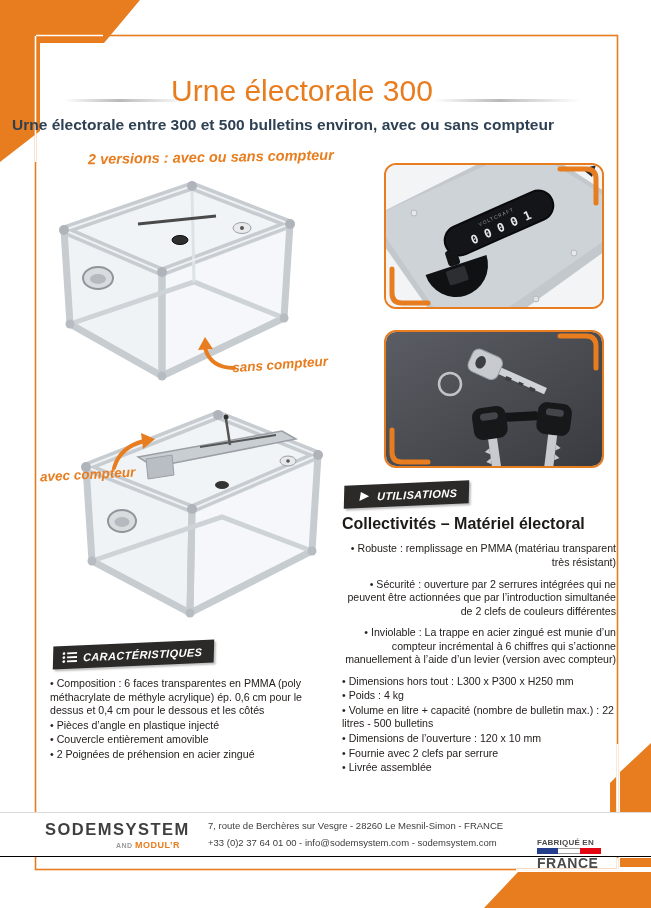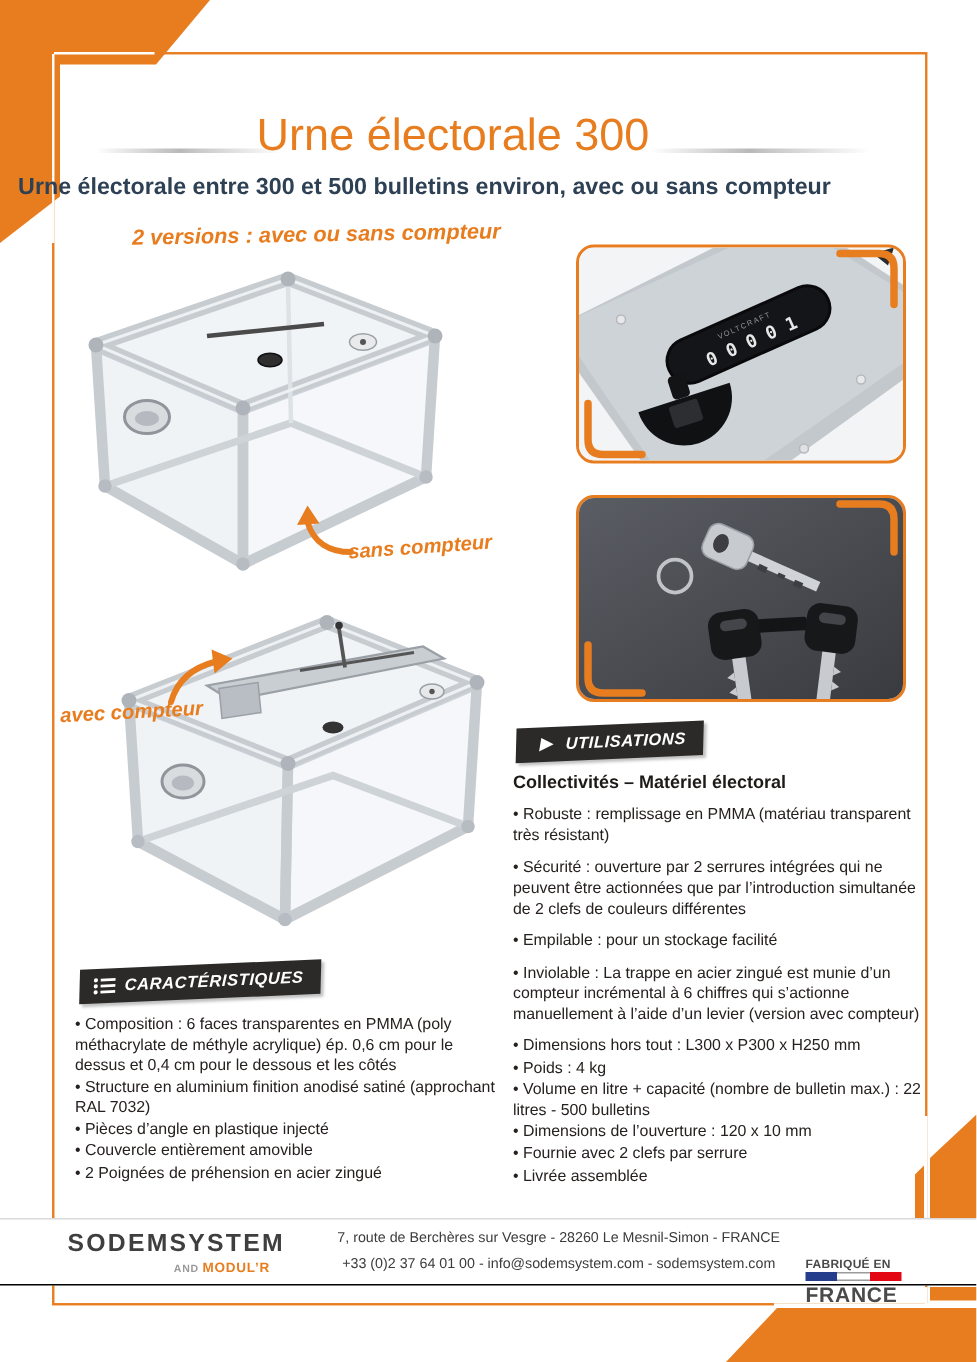--- a/index.html
+++ b/index.html
@@ -38,35 +38,35 @@
   .badge { display:inline-flex; align-items:center; gap:6px;
            background:#2b2a29; color:#ffffff; font-weight:700; font-style:italic;
            font-size:11px; letter-spacing:0.4px; padding:5px 12px 5px 9px;
            box-shadow:2px 2px 2px rgba(0,0,0,0.25); }
   .badge-utilisations { left:344px; top:483px; transform:rotate(-2.5deg) skewX(-4deg); }
   .badge-caracteristiques { left:53px; top:643px; transform:rotate(-2.5deg) skewX(-4deg); }
 
   
   .txt { color:#26211f; font-size:10.6px; line-height:1.28; }
   .utilisations-block { left:342px; top:514px; width:274px; }
-  .utilisations-block h3 { font-size:12px; font-weight:700; margin-bottom:8px; color:#1d1a18; }
-  .utilisations-block p.b { margin-bottom:8px; }
+  .utilisations-block h3 { font-size:16px; font-weight:700; margin-bottom:8px; color:#1d1a18; }
+  .utilisations-block p.b { margin-bottom:8px;text-align:right; }
   .utilisations-block p.s { margin-bottom:1px; }
   .caracteristiques-block { left:50px; top:677px; width:288px; }
   .caracteristiques-block p { margin-bottom:1px; }
 
   
   .footer-band { left:0; top:812px; width:651px; height:45px; background:#ffffff;
                  border-top:1px solid #dadada; border-bottom:1px solid #000000;
                  display:flex; align-items:center; z-index:2; }
   .logo-wrap { margin-left:45px; width:135px; text-align:right; }
   .logo-main { font-size:16.5px; font-weight:700; color:#3f3f3f; letter-spacing:1.5px; }
   .logo-sub  { font-size:7px; color:#9a9a9a; font-weight:700; letter-spacing:0.5px; margin-top:1px; }
   .logo-sub .brand { color:#e87d1f; font-size:9px; font-weight:800; }
-  .contact { flex:1; margin-left:28px; font-size:9.5px; color:#3c3c3c; line-height:1.7;text-align:center; }
+  .contact { flex:1; margin-left:28px; font-size:9.5px; color:#3c3c3c; line-height:1.7; }
   .contact .bold { font-weight:400; }
   .madein { width:76px; margin-right:38px; text-align:left; color:#4a4a4a; }
   .madein .l1 { font-size:8px; font-weight:700; letter-spacing:0.2px;margin-top:40px; }
   .flagbar { display:flex; width:64px; height:6px; margin:1px 0; }
   .flagbar .blue { width:21px; background:#243e8b; }
   .flagbar .white{ width:22px; background:#ffffff; border-top:1px solid #9c9c9c; border-bottom:1px solid #9c9c9c; }
   .flagbar .red  { width:21px; background:#e30613; }
   .madein .l2 { font-size:14px; font-weight:700; letter-spacing:0.5px; }
 </style>
 </head>
@@ -219,21 +219,20 @@
   <div class="abs badge badge-utilisations">
     <svg width="18" height="13" viewBox="0 0 18 13">
       <path d="M1,6.5 h7 v-4.5 l9,4.5 -9,4.5 v-4.5 z" fill="#ffffff" transform="skewX(-8)"></path>
     </svg>
     <span>UTILISATIONS</span>
   </div>
   <div class="abs txt utilisations-block">
     <h3>Collectivités – Matériel électoral</h3>
     <p class="b">• Robuste : remplissage en PMMA (matériau transparent très résistant)</p>
     <p class="b">• Sécurité : ouverture par 2 serrures intégrées qui ne peuvent être actionnées que par l’introduction simultanée de 2 clefs de couleurs différentes</p>
-    <p class="b">• Empilable : pour un stockage facilité</p>
     <p class="b">• Inviolable : La trappe en acier zingué est munie d’un compteur incrémental à 6 chiffres qui s’actionne manuellement à l’aide d’un levier (version avec compteur)</p>
     <p class="s">• Dimensions hors tout :  L300 x P300 x H250 mm</p>
     <p class="s">• Poids : 4 kg</p>
     <p class="s">• Volume en litre + capacité (nombre de bulletin max.) : 22 litres - 500 bulletins</p>
     <p class="s">• Dimensions de l’ouverture : 120 x 10 mm</p>
     <p class="s">• Fournie avec 2 clefs par serrure</p>
     <p class="s">• Livrée assemblée</p>
   </div>
 
   <div class="abs badge badge-caracteristiques">
@@ -242,21 +241,20 @@
         <rect x="5" y="1.6" width="10" height="1.8" fill="#ffffff"></rect>
       <circle cx="1.8" cy="6.5" r="1.4" fill="#ffffff"></circle>
         <rect x="5" y="5.6" width="10" height="1.8" fill="#ffffff"></rect>
       <circle cx="1.8" cy="10.5" r="1.4" fill="#ffffff"></circle>
         <rect x="5" y="9.6" width="10" height="1.8" fill="#ffffff"></rect>
     </svg>
     <span>CARACTÉRISTIQUES</span>
   </div>
   <div class="abs txt caracteristiques-block">
     <p>• Composition : 6 faces transparentes en PMMA (poly méthacrylate de méthyle acrylique) ép. 0,6 cm pour le dessus et 0,4 cm pour le dessous et les côtés</p>
-    <p>• Structure en aluminium finition anodisé satiné (approchant RAL 7032)</p>
     <p>• Pièces d’angle en plastique injecté</p>
     <p>• Couvercle entièrement amovible</p>
     <p>• 2 Poignées de préhension en acier zingué</p>
   </div>
 
   <div class="abs footer-band">
     <div class="logo-wrap">
       <div class="logo-main">SODEMSYSTEM</div>
       <div class="logo-sub">
         <span>AND</span>

